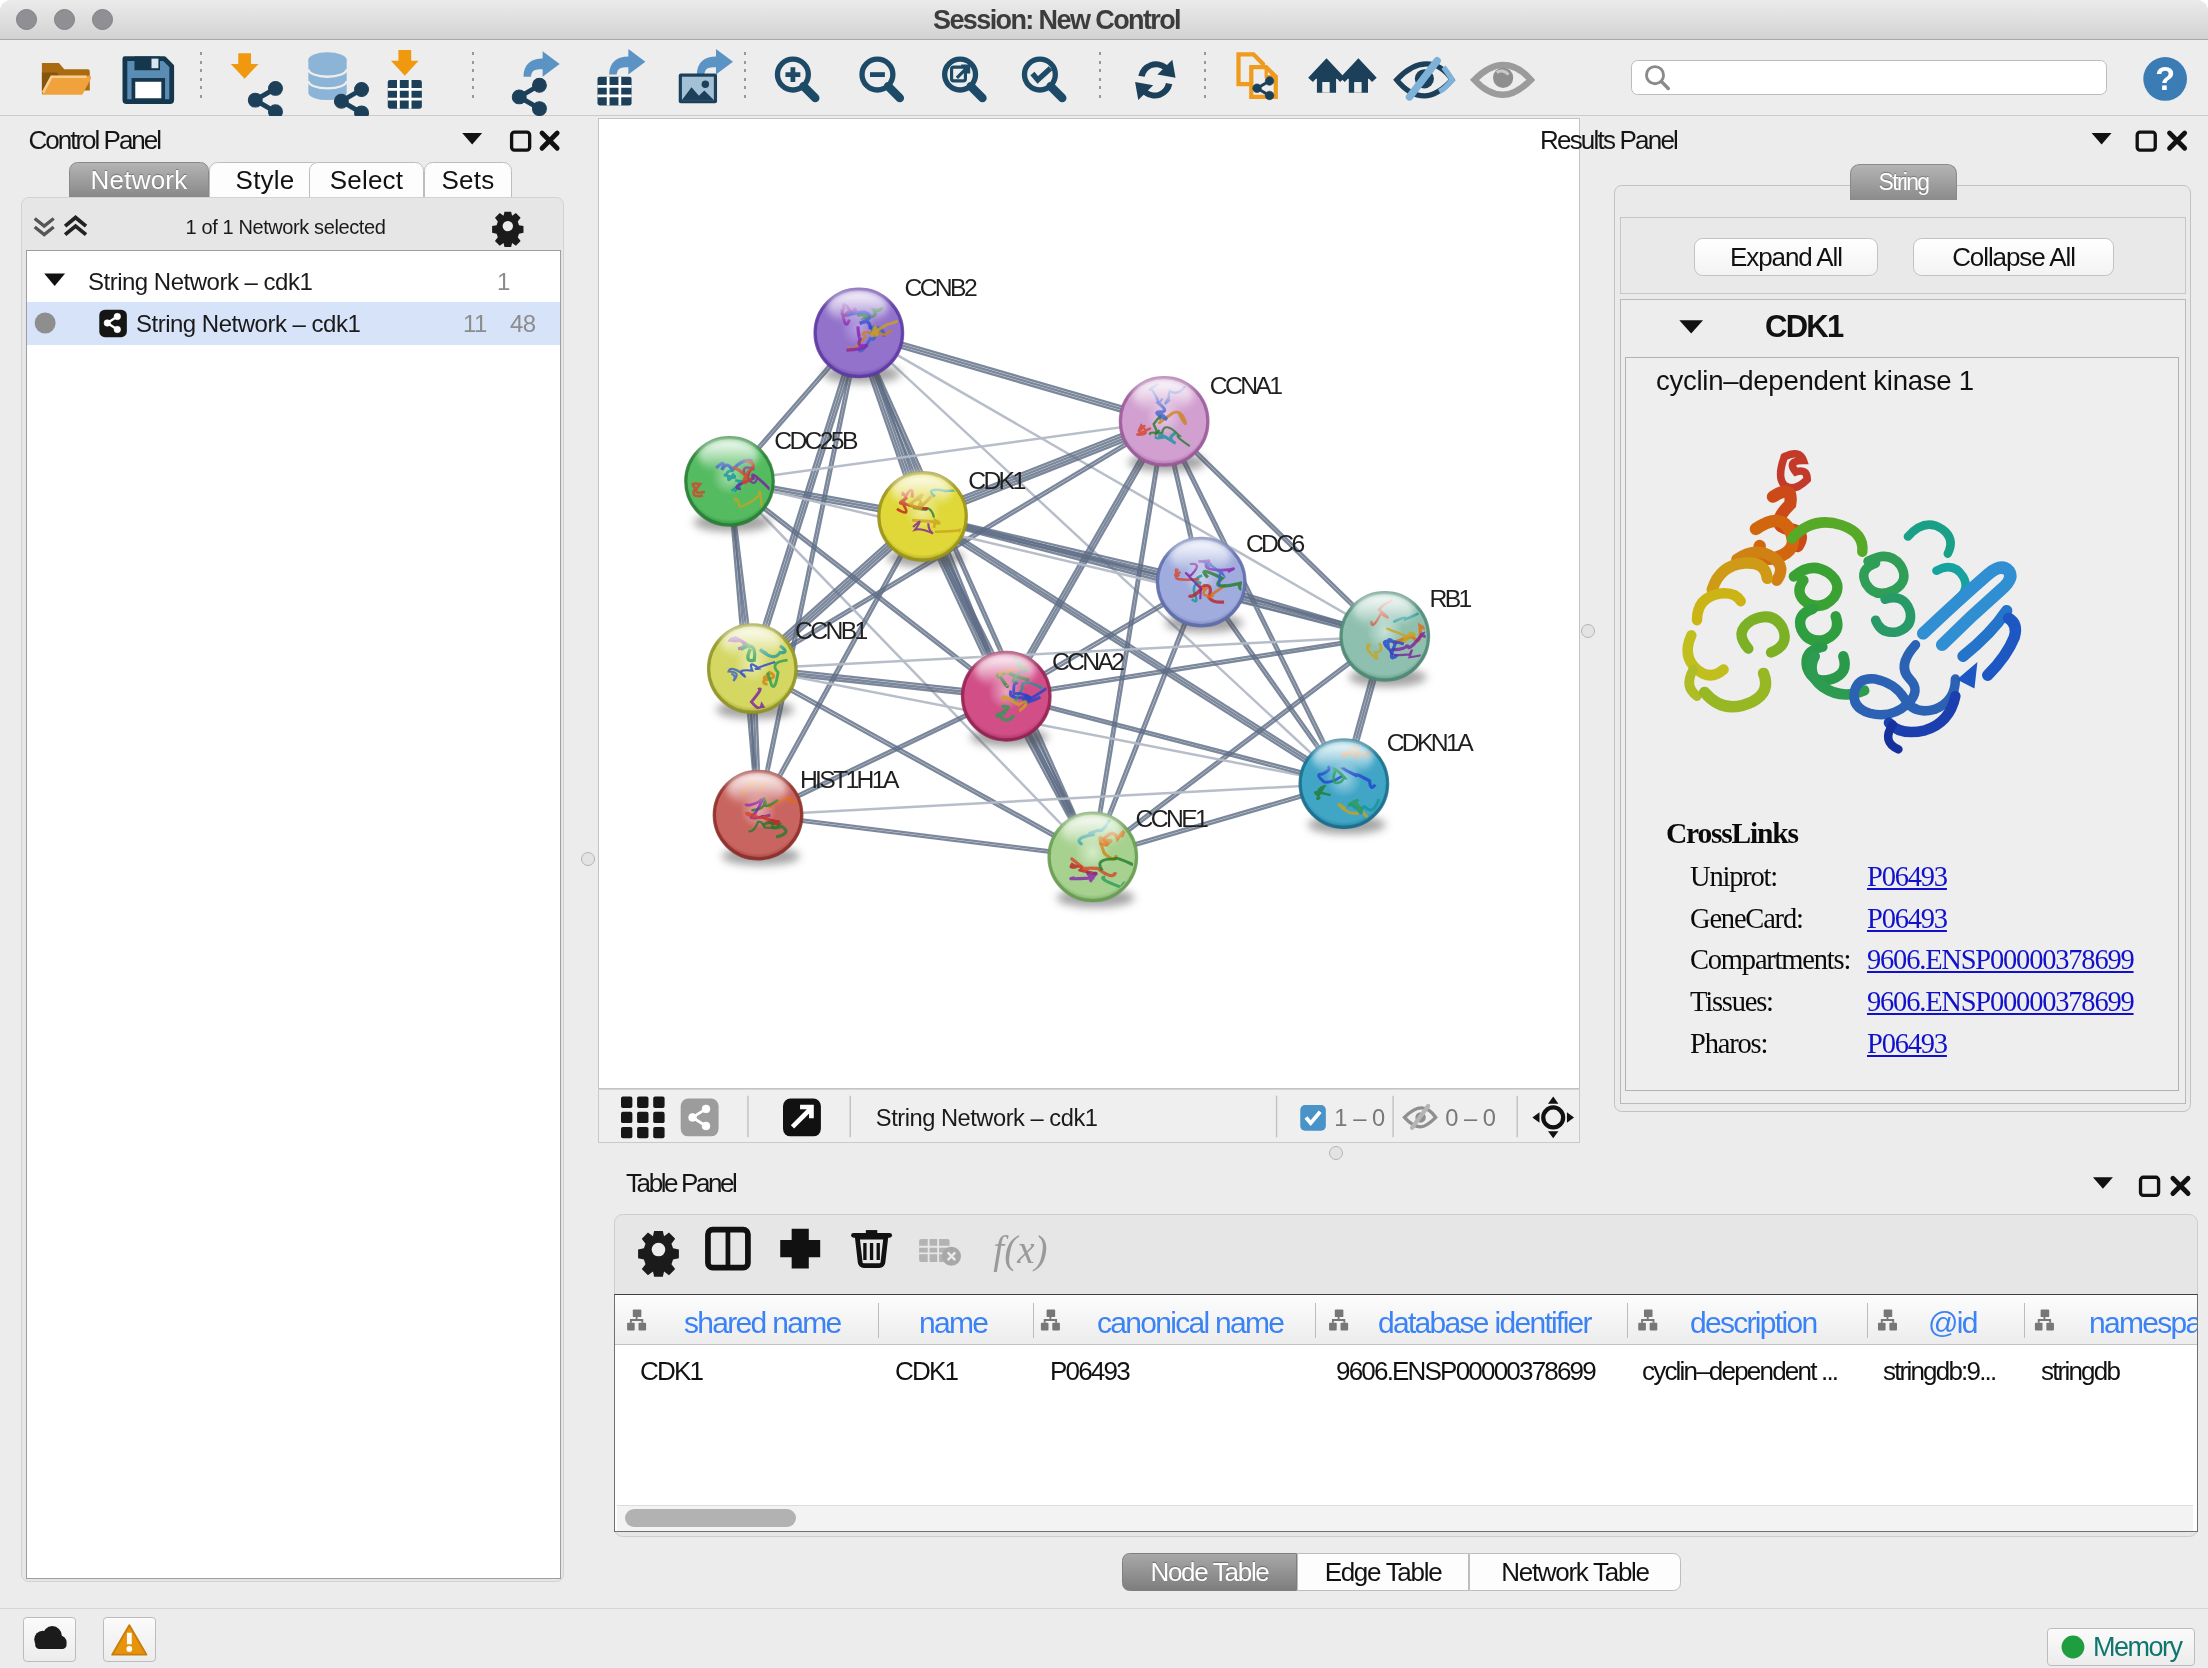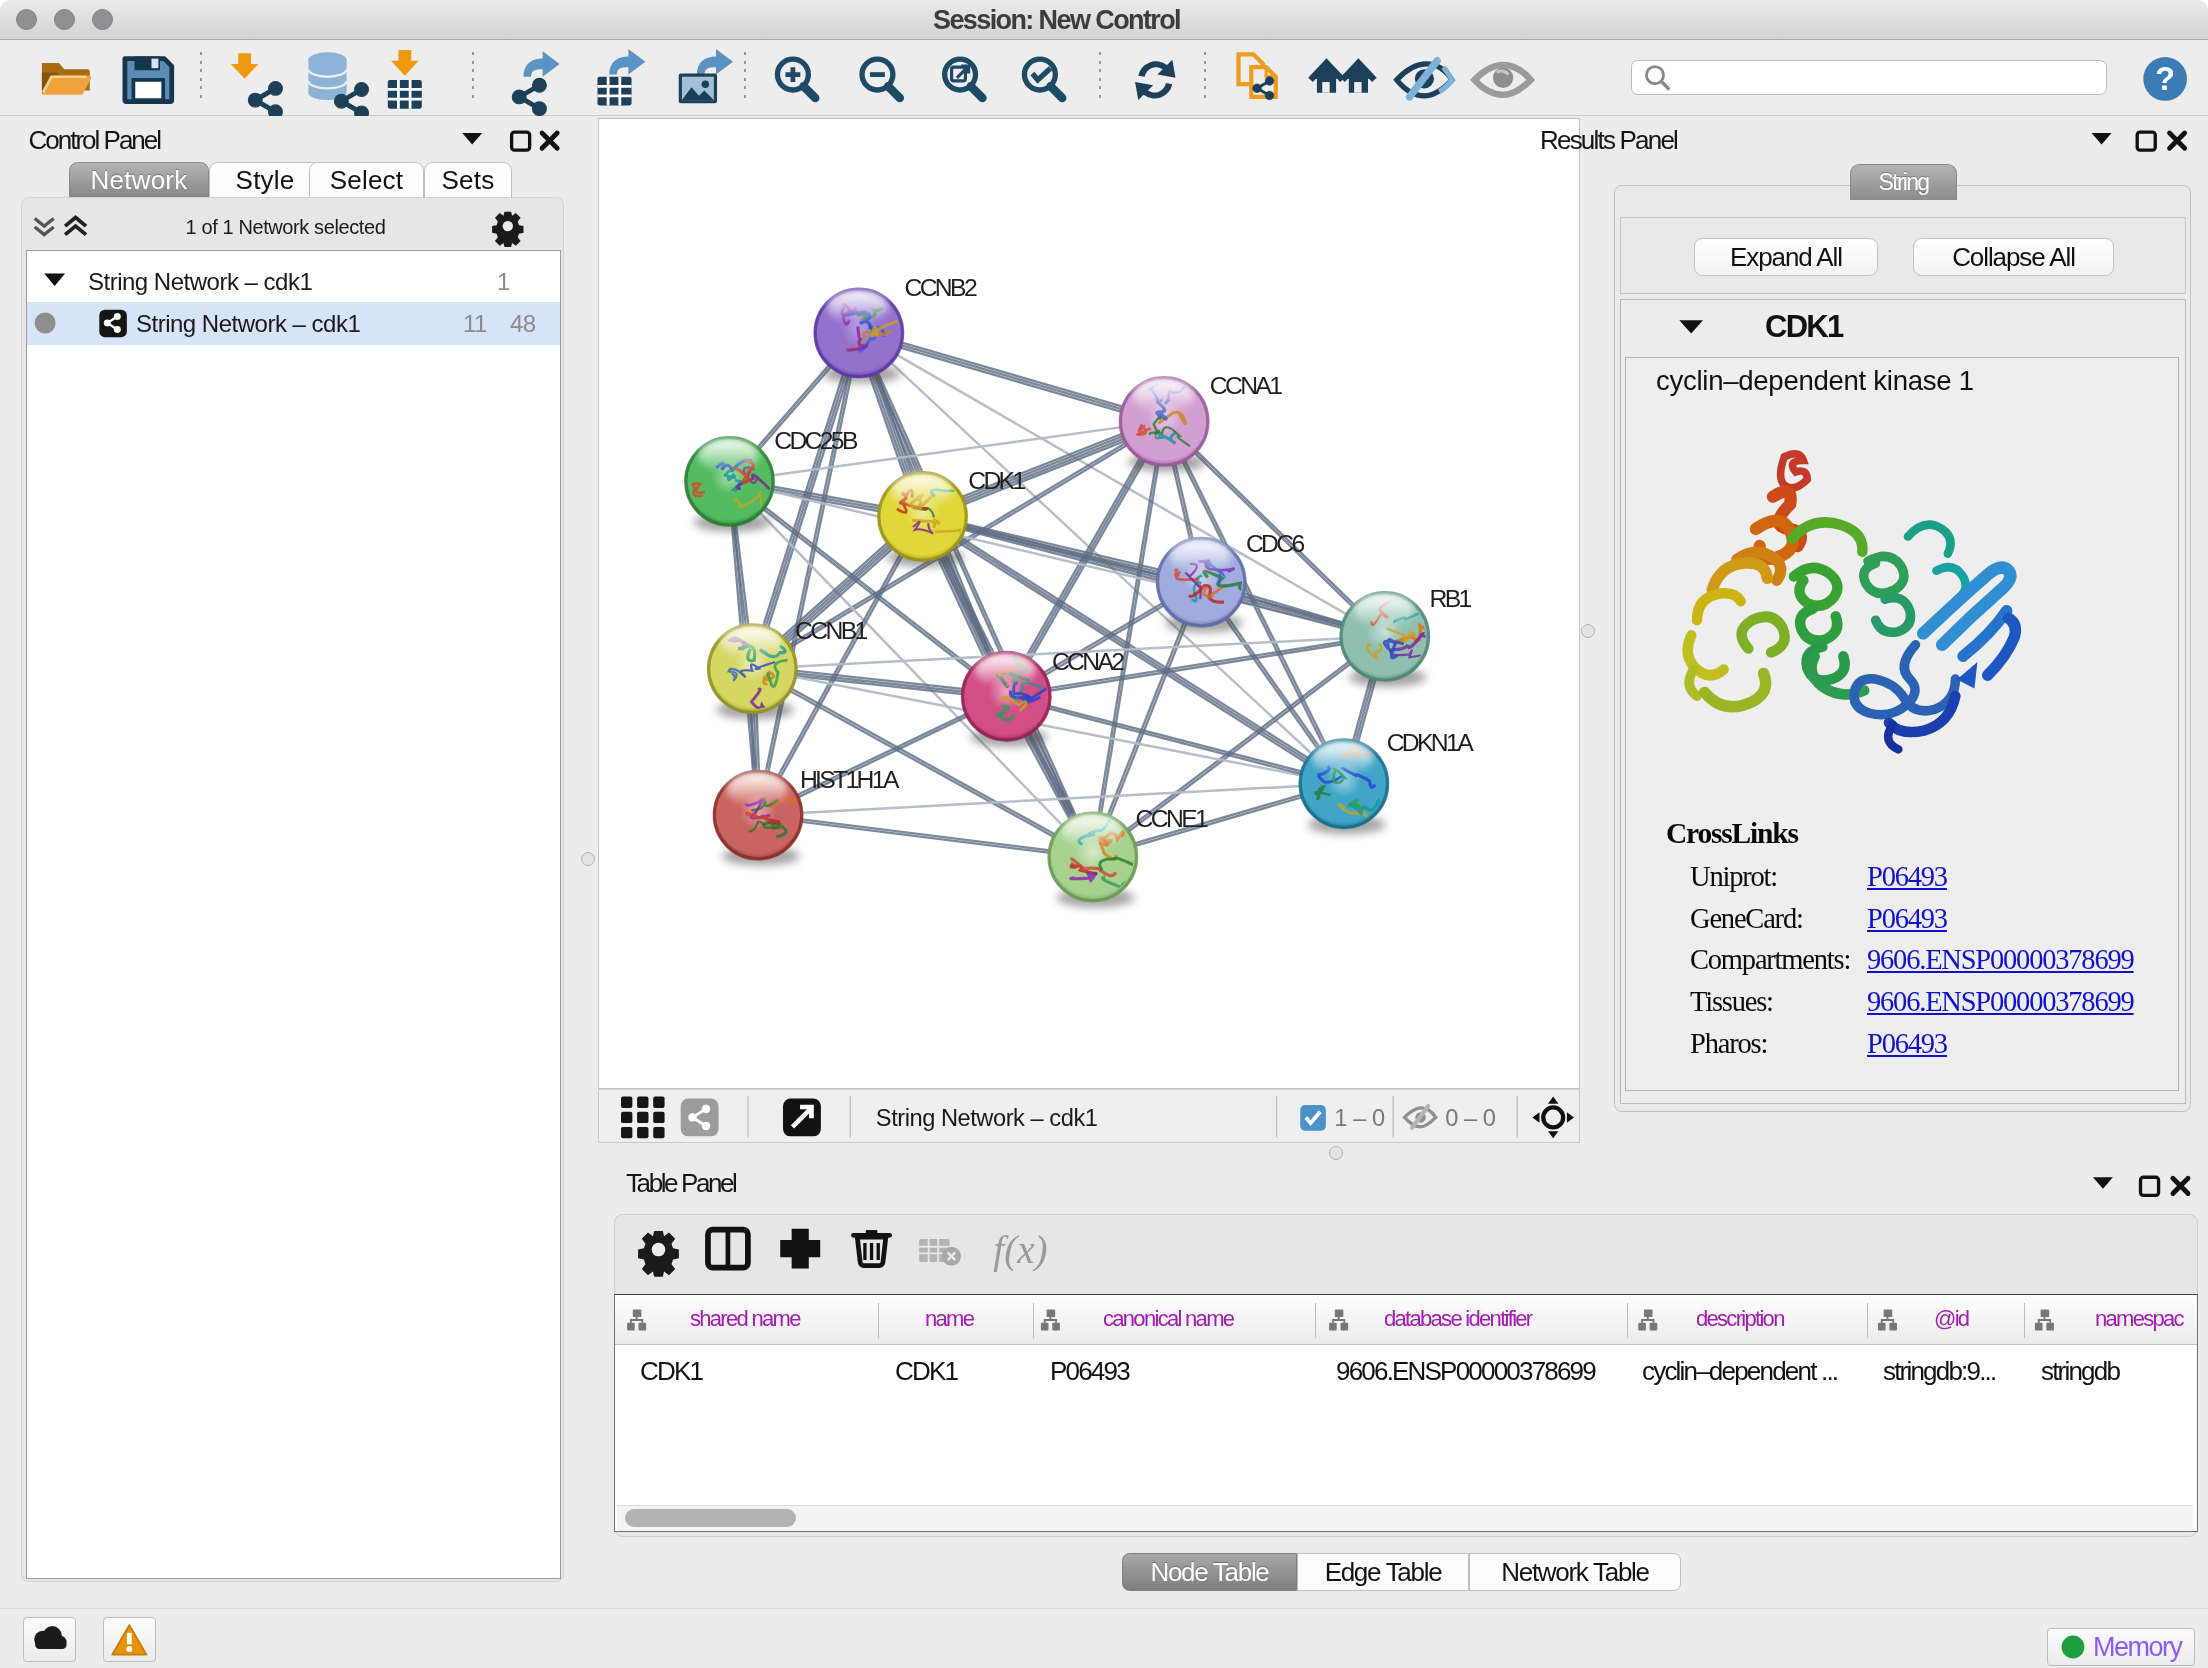--- a/index.html
+++ b/index.html
@@ -62,21 +62,21 @@
   .serif { font-family:"Liberation Serif", serif; letter-spacing:-1.2px; }
   .xlrow { position:absolute; font-size:28.5px; color:#0a0a0a; }
   .xlink { color:#1111cc; text-decoration:underline; }
 
   
   #tp-box { left:614px; top:1214px; width:1584px; height:323px; background:#e6e6e6;
      border:1px solid #cdcdcd; border-radius:8.6px; }
   #tbl { left:614px; top:1294px; width:1584px; height:238px; background:#fff; border:1.9px solid #707070; border-top:1.9px solid #3f3f3f; overflow:hidden;}
   #tbl-head { position:absolute; left:0; top:0; width:100%; height:50px;
      background:linear-gradient(#fdfdfd,#ececec); border-bottom:1px solid #c2c2c2; }
-  .th { position:absolute; top:10.5px; height:41px; font-size:22px; color:#a21caf; letter-spacing:-1.7px;margin-left:6px; }
+  .th { position:absolute; top:10.5px; height:41px; font-size:30px; color:#3b82f6; letter-spacing:-1.7px; }
   .thsep { position:absolute; top:7.6px; width:1px; height:35px; background:#bdbdbd; }
   .td { position:absolute; top:61px; font-size:26px; color:#111; letter-spacing:-1.8px; }
   #tbl-scroll { position:absolute; left:1.9px; bottom:0px; width:1576px; height:26px; background:#f3f3f3; border-top:1px solid #dcdcdc;}
   #tbl-thumb { position:absolute; left:8.6px; top:2.9px; width:171px; height:18px; background:#b2b2b2; border-radius:9.5px; }
   .btab { position:absolute; top:1553px; height:38px; border:1px solid #bdbdbd; background:#fdfdfd;
      font-size:26px; color:#111; text-align:center; line-height:36px; letter-spacing:-1.3px; }
   .btabsel { background:linear-gradient(#a9a8a9,#7f7e7f); color:#fff; border-color:#7f7f7f;
      text-shadow:0 -1px 1px rgba(0,0,0,0.3); }
 
   
@@ -905,14 +905,14 @@
     </g>
 
     <g transform="translate(136,1726)">
       <path d="M0 -17 L18 14 H-18 z" fill="#e8930c" stroke="#c87d08" stroke-width="2" stroke-linejoin="round"></path>
       <rect x="-2.5" y="-9" width="5" height="12" fill="#fff"></rect>
       <circle cx="0" cy="8" r="3" fill="#fff"></circle>
     </g>
 
     <circle cx="2180" cy="1732" r="12" fill="#1e9e3e"></circle>
   </svg>
-  <div class="abs" style="left:2093px; top:1632px; font-size:27px; color:#8b5cf6; letter-spacing:-1.5px;">Memory</div>
+  <div class="abs" style="left:2093px; top:1632px; font-size:27px; color:#0f766e; letter-spacing:-1.5px;">Memory</div>
 
 
 </body></html>

